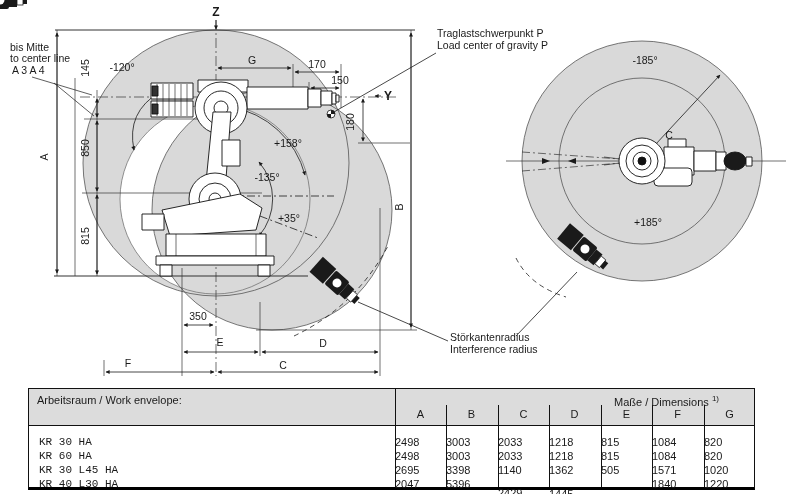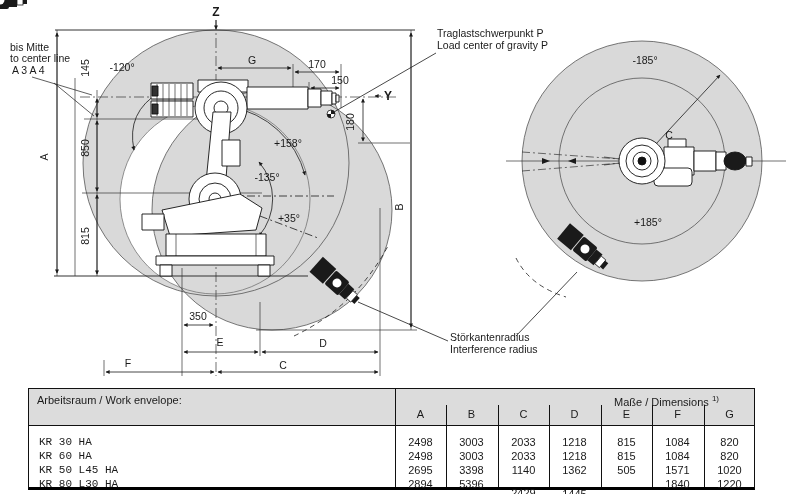--- a/index.html
+++ b/index.html
@@ -11,21 +11,21 @@
   .tbl{position:absolute;left:28px;top:388px;width:727px;height:102px;background:#fff;
        border:1px solid #111;border-bottom:3px solid #000;box-sizing:border-box;font-size:11px;}
   .thead{position:absolute;top:0;left:0;right:0;height:36px;background:#dcdcdc;border-bottom:1px solid #111;}
   .we-hdr{position:absolute;left:8px;top:5px;}
   .dims-hdr{position:absolute;left:366px;top:5px;width:282px;text-align:right;margin-left:42px;}
   .dims-hdr sup{font-size:8px;}
   .colhdr{position:absolute;top:16px;height:19px;line-height:19px;width:51px;text-align:center;}
   .vline{position:absolute;width:1px;background:#111;}
   .divider{position:absolute;left:366px;top:0;bottom:0;width:1px;background:#111;}
   .rowname{position:absolute;left:10px;height:13px;line-height:13px;font-family:Liberation Mono, monospace;}
-  .tcell{position:absolute;width:51px;height:13px;line-height:13px;text-align:center;}
+  .tcell{position:absolute;width:51px;height:13px;line-height:13px;}
 </style>
 </head>
 <body>
 
 <div class="page">
 
 <svg width="800" height="388" viewBox="0 0 800 388">
   <defs>
     <marker id="arr" viewBox="0 0 10 10" refX="9" refY="5" markerWidth="7" markerHeight="5" orient="auto-start-reverse" markerUnits="strokeWidth">
       <path d="M0,0 L10,5 L0,10 z" fill="#1a1a1a"></path>
@@ -254,31 +254,31 @@
 
   <div class="rowname" style="top:61px">KR 60 HA</div>
   <div class="tcell" style="left:366px;top:61px">2498</div>
   <div class="tcell" style="left:417px;top:61px">3003</div>
   <div class="tcell" style="left:469px;top:61px">2033</div>
   <div class="tcell" style="left:520px;top:61px">1218</div>
   <div class="tcell" style="left:572px;top:61px">815</div>
   <div class="tcell" style="left:623px;top:61px">1084</div>
   <div class="tcell" style="left:675px;top:61px">820</div>
 
-  <div class="rowname" style="top:75px">KR 50 L45 HA</div>
+  <div class="rowname" style="top:75px">KR 30 L45 HA</div>
   <div class="tcell" style="left:366px;top:75px">2695</div>
   <div class="tcell" style="left:417px;top:75px">3398</div>
   <div class="tcell" style="left:469px;top:75px">1140</div>
   <div class="tcell" style="left:520px;top:75px">1362</div>
   <div class="tcell" style="left:572px;top:75px">505</div>
   <div class="tcell" style="left:623px;top:75px">1571</div>
   <div class="tcell" style="left:675px;top:75px">1020</div>
 
-  <div class="rowname" style="top:89px">KR 80 L30 HA</div>
-  <div class="tcell" style="left:366px;top:89px">2894</div>
+  <div class="rowname" style="top:89px">KR 40 L30 HA</div>
+  <div class="tcell" style="left:366px;top:89px">2047</div>
   <div class="tcell" style="left:417px;top:89px">5396</div>
   <div class="tcell" style="left:469px;top:98px">2429</div>
   <div class="tcell" style="left:520px;top:99px">1445</div>
   <div class="tcell" style="left:572px;top:105px">983</div>
   <div class="tcell" style="left:623px;top:89px">1840</div>
   <div class="tcell" style="left:675px;top:89px">1220</div>
 </div>
 
 </div>
 

